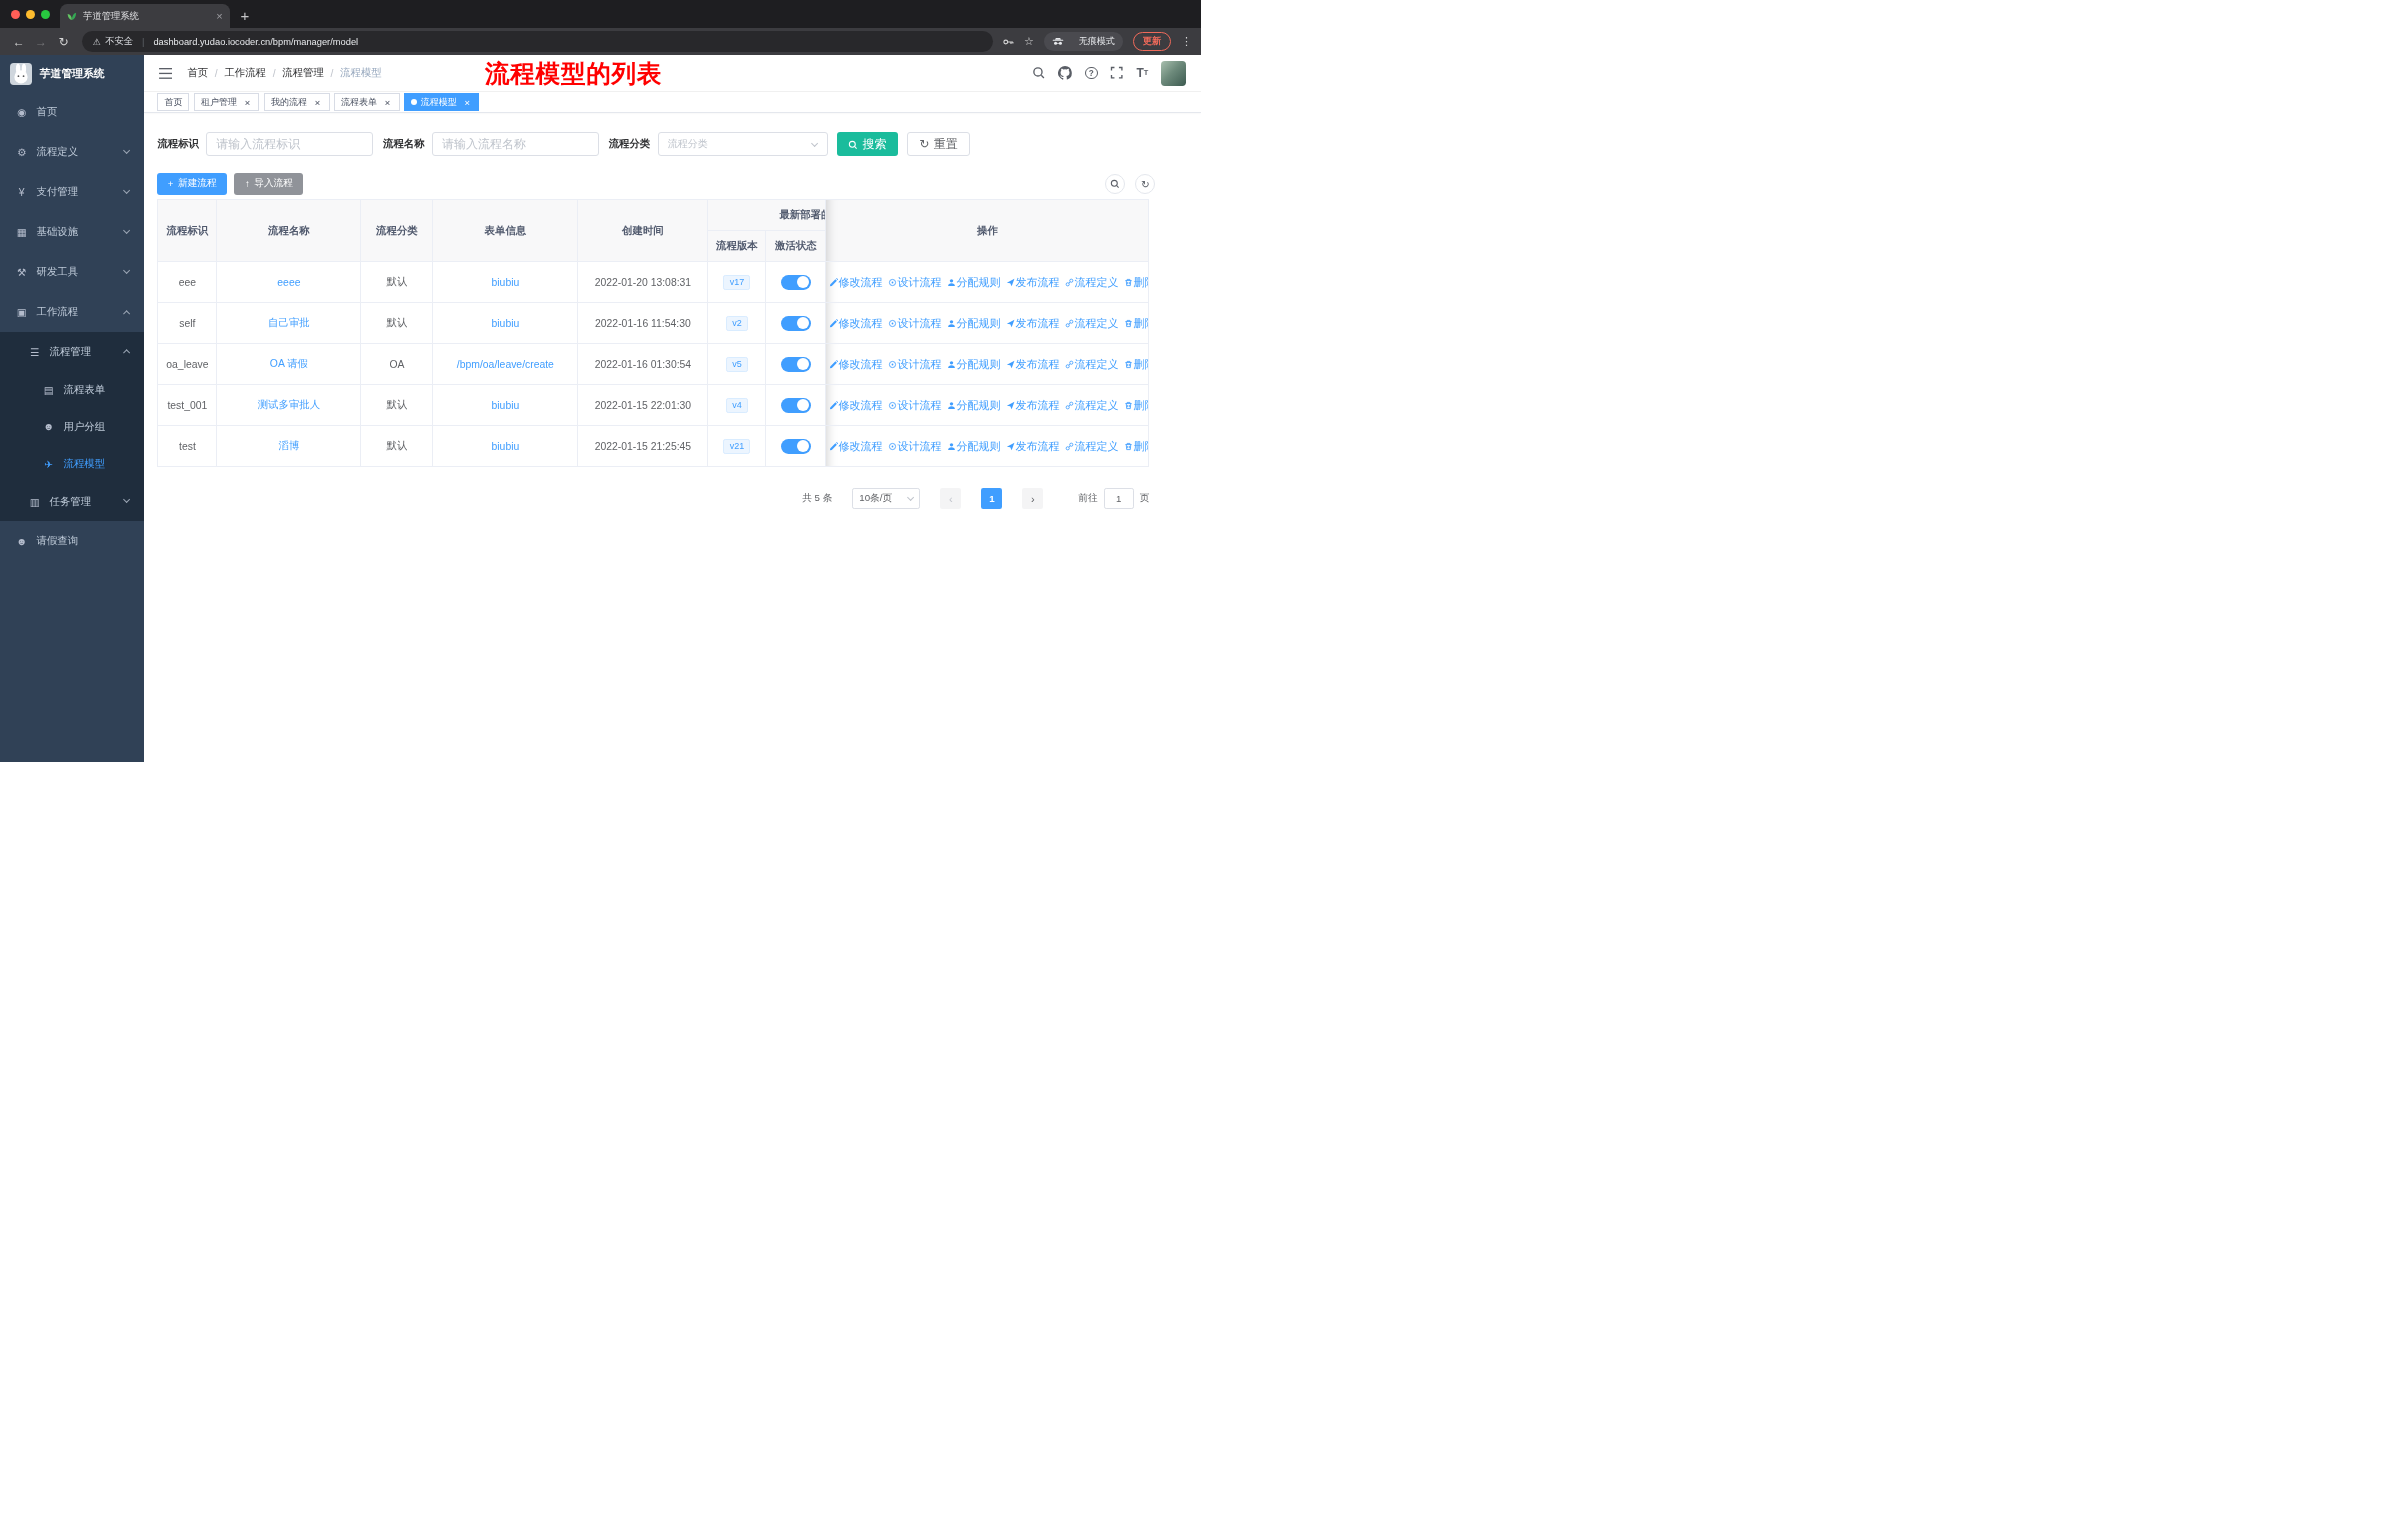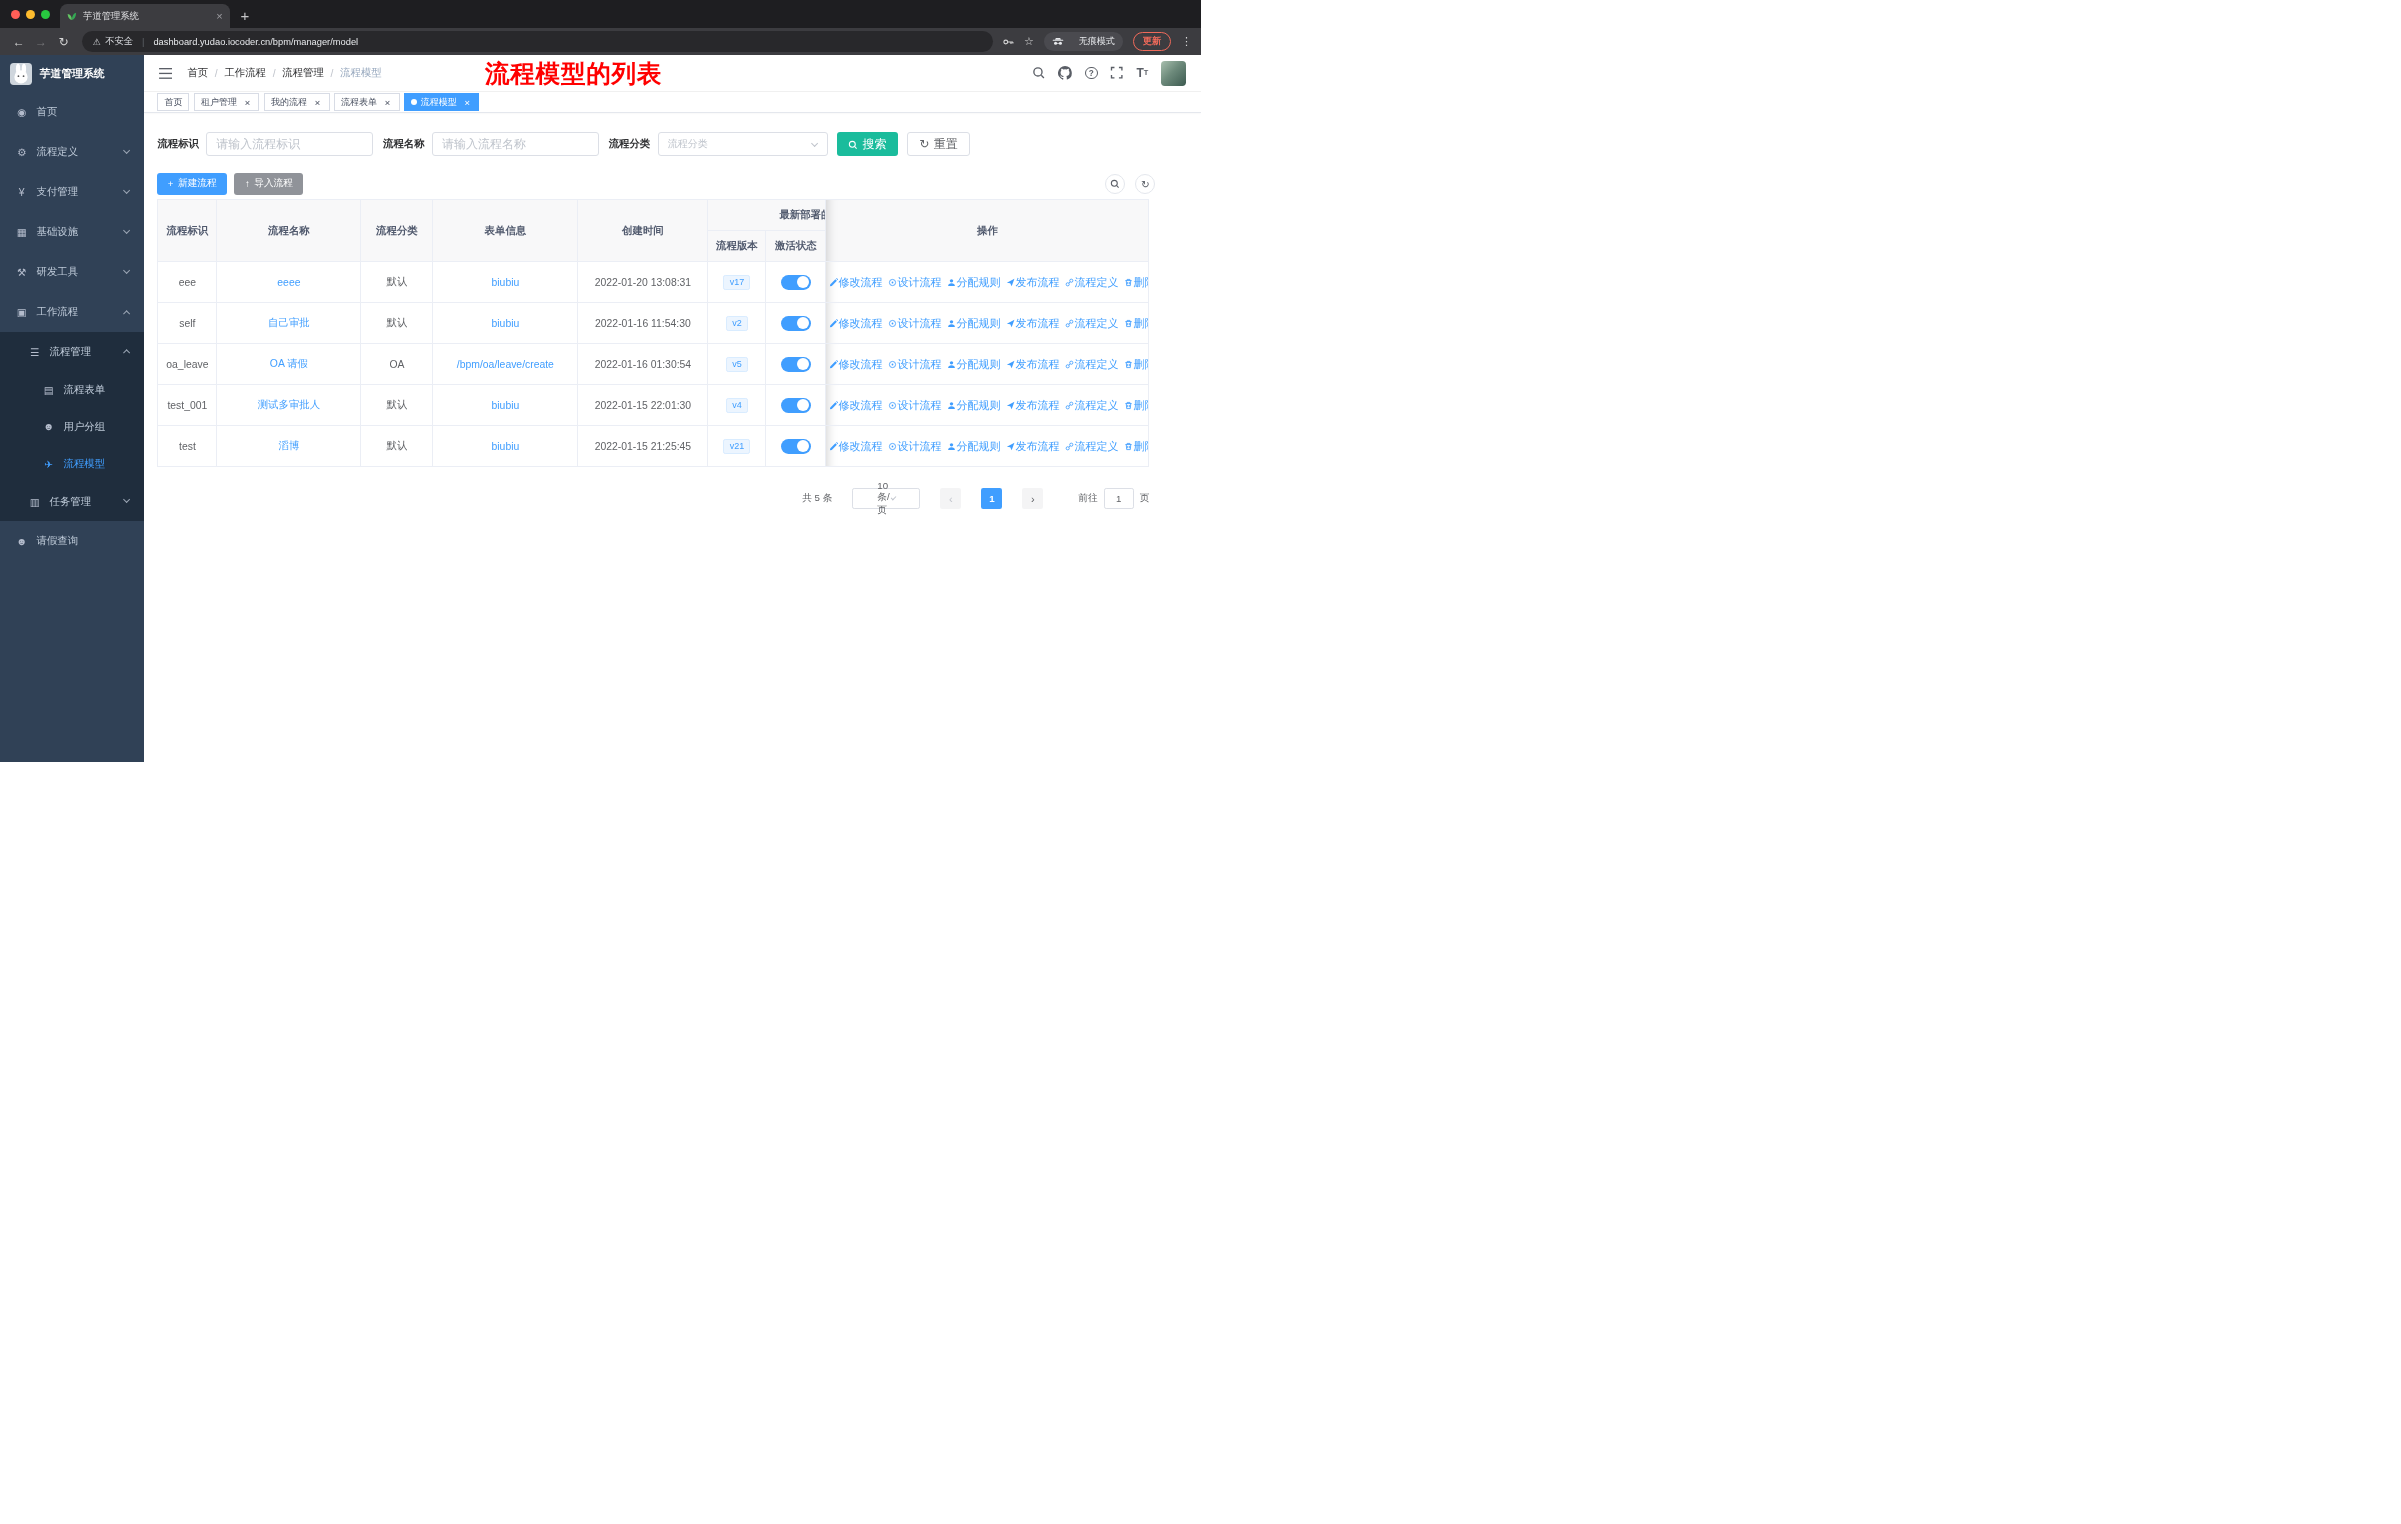--- a/index.html
+++ b/index.html
@@ -128,21 +128,21 @@
   .switch::after{content:"";position:absolute;top:1.5px;right:1.5px;width:12px;height:12px;border-radius:50%;background:#fff}
   .action-link{display:inline-flex;align-items:center;gap:0;color:var(--primary);font-size:11px;
     margin:0 3px;cursor:pointer;white-space:nowrap}
   .action-link svg{width:9px;height:9px;display:block}
   .ai{display:flex;align-items:center}
 
   
   .pagination{width:992px;margin-top:21px;display:flex;align-items:center;justify-content:flex-end;
     gap:20px;font-size:9.7px;color:var(--txt)}
   .pg-select{width:68px;height:21px;border:0.7px solid #dcdfe6;border-radius:2.2px;display:flex;
-    align-items:center;justify-content:space-between;padding:0 24px;cursor:pointer;background:#fff}
+    align-items:center;justify-content:space-between;padding:0 6px;cursor:pointer;background:#fff}
   .pg-btn{min-width:21px;height:21px;background:#f4f4f5;border-radius:2.2px;display:flex;align-items:center;
     justify-content:center;color:#c0c4cc;font-size:11px;cursor:pointer}
   .pg-btn.next{color:#606266}
   .pg-cur{min-width:21px;height:21px;background:var(--primary);color:#fff;border-radius:2.2px;
     display:flex;align-items:center;justify-content:center;font-weight:700;cursor:pointer}
   .pg-goto{display:flex;align-items:center;gap:6px;margin-left:15px}
   .pg-input{width:30px;height:21px;border:0.7px solid #dcdfe6;border-radius:2.2px;text-align:center;
     font-size:9.7px;color:#606266;outline:none;font-family:inherit}
 </style>
 </head>

